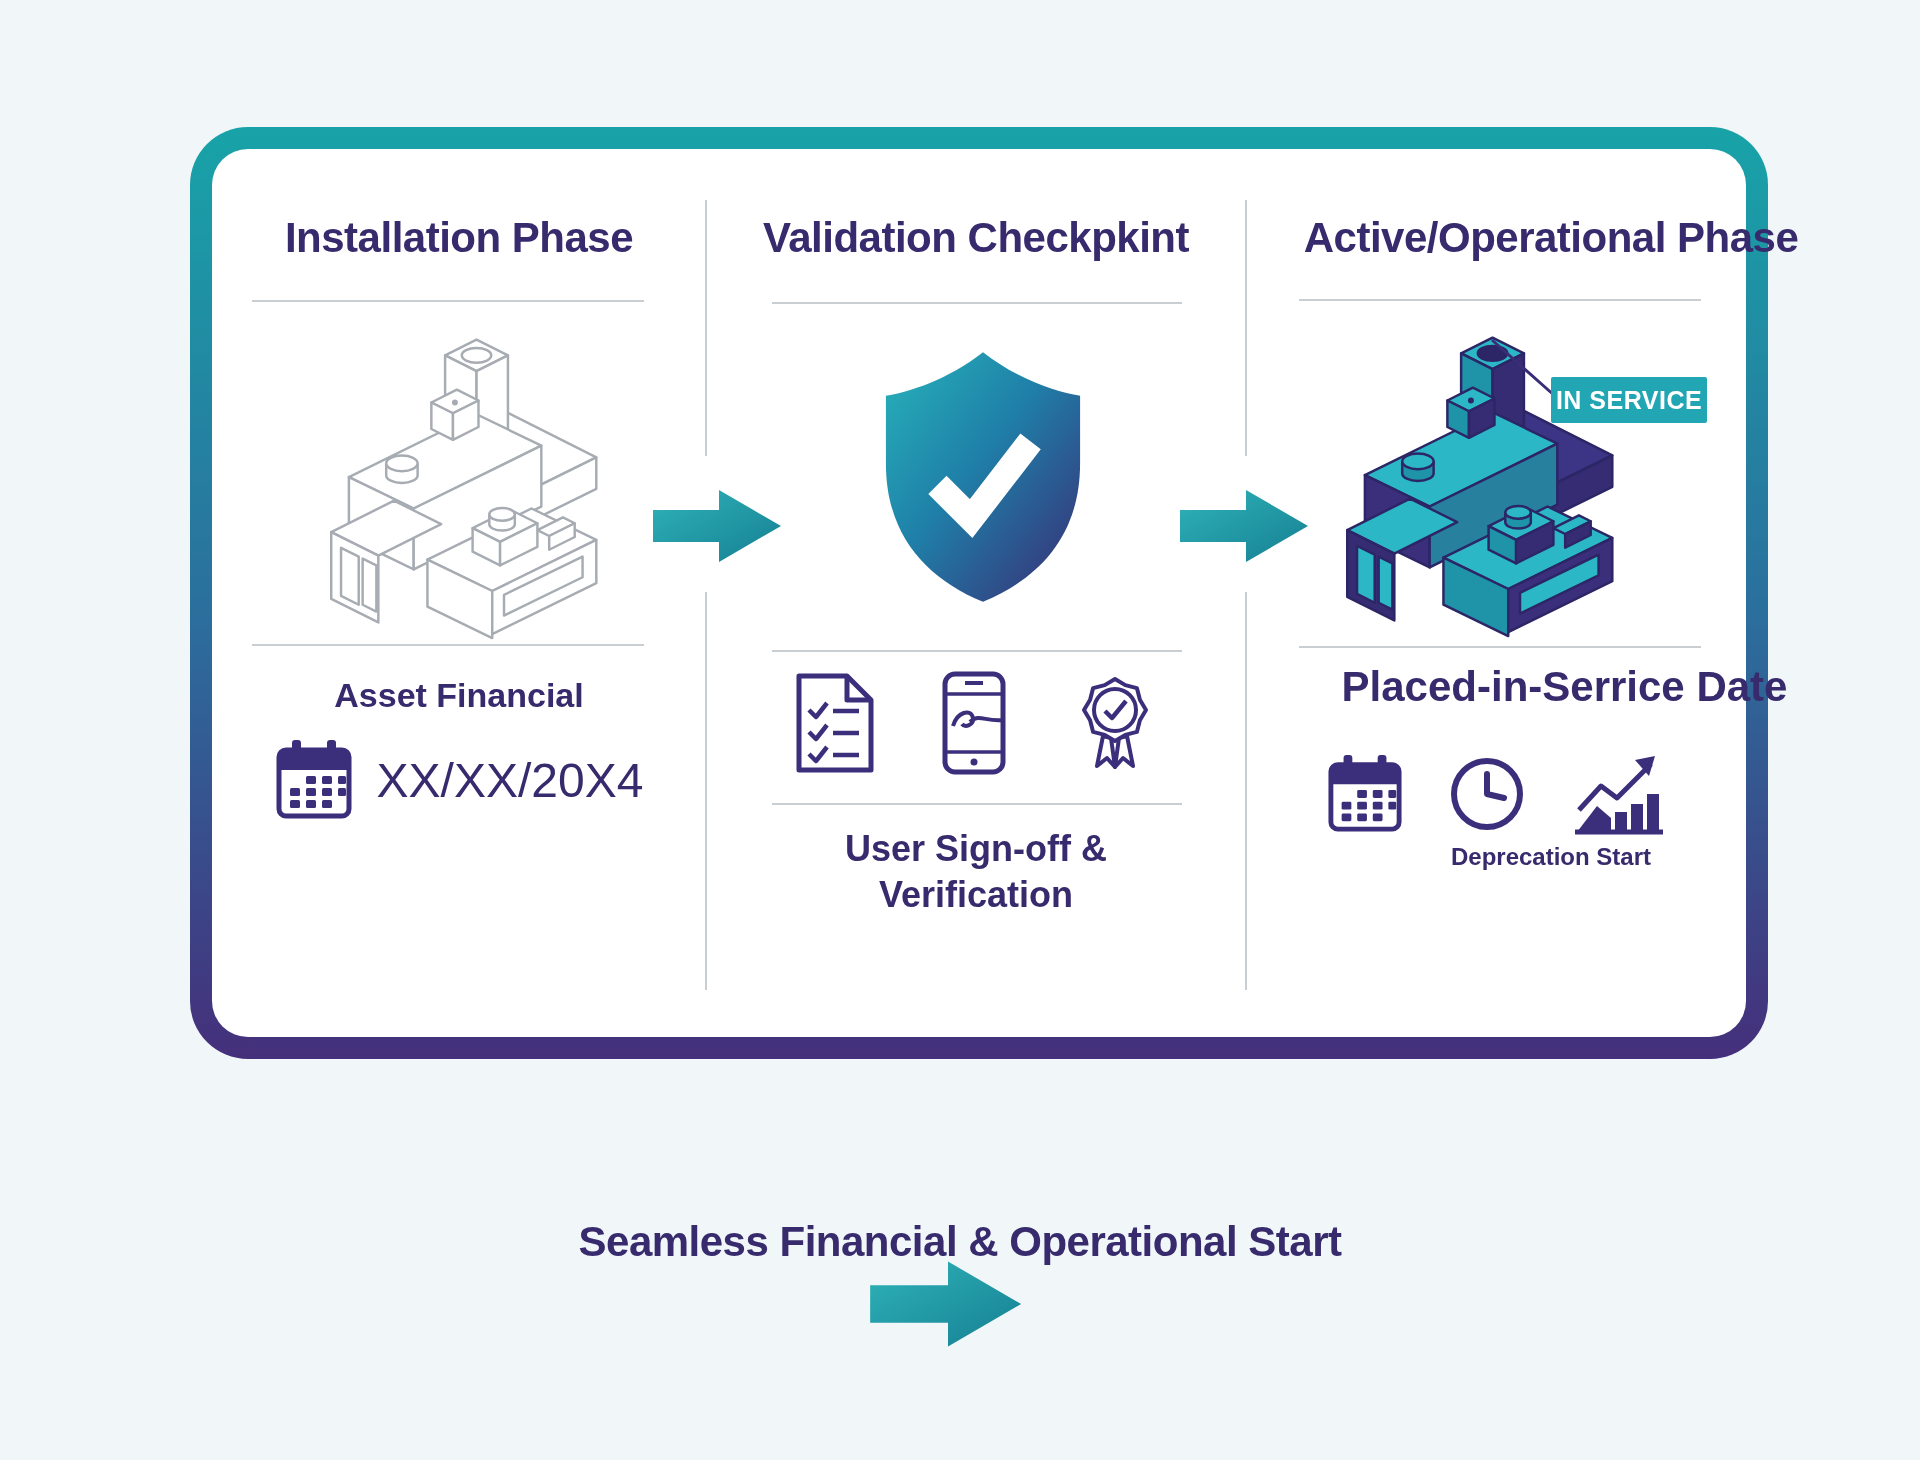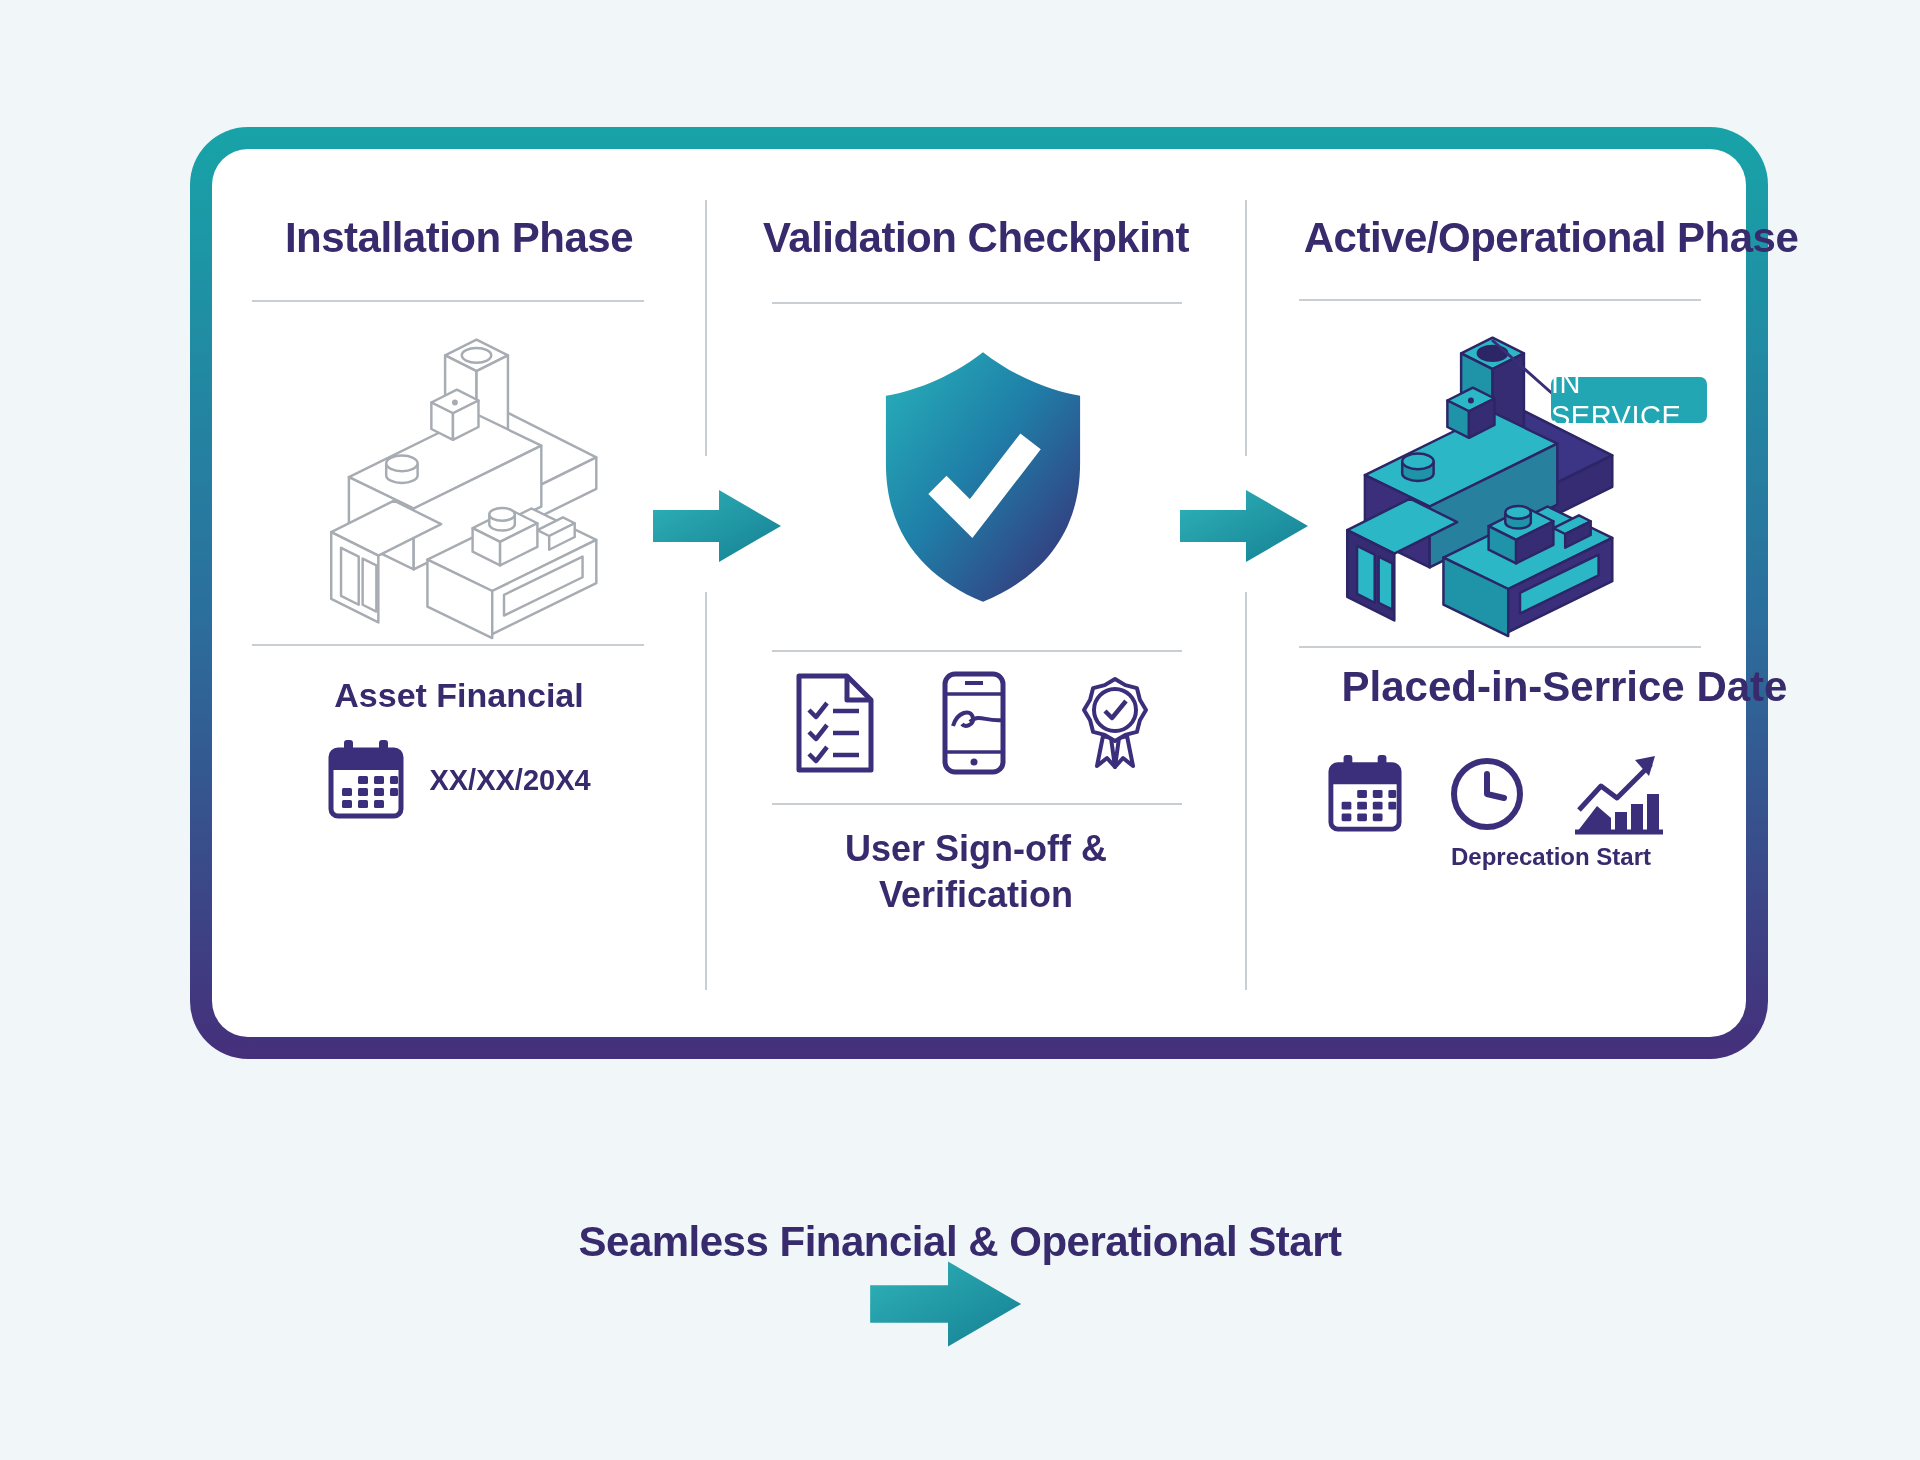--- a/index.html
+++ b/index.html
@@ -23,27 +23,27 @@
   .hdiv{height:2px;}
 
   .phase-title{position:absolute;top:212px;height:52px;font-size:42px;font-weight:bold;color:var(--ink);
     text-align:center;letter-spacing:-0.5px;line-height:52px;}
   .col1{left:212px;width:494px;} .col2{left:707px;width:538px;} .col3{left:1301px;width:500px;}
 
   .caption{position:absolute;text-align:center;color:var(--ink);font-weight:bold;}
 
   .arrow-svg{position:absolute;}
 
-  .in-service{position:absolute;left:1551px;top:377px;width:156px;height:46px;border-radius:7px;
-    background:#22a6b3;color:#ffffff;font-size:29px;font-weight:normal;letter-spacing:0.5px;
+  .in-service{position:absolute;left:1551px;top:377px;width:156px;height:46px;border-radius:2px;
+    background:#22a6b3;color:#ffffff;font-size:25px;font-weight:bold;letter-spacing:0.5px;
     display:flex;align-items:center;justify-content:center;}
 
   .date-row{position:absolute;left:212px;top:732px;width:494px;height:96px;
     display:flex;align-items:center;justify-content:center;gap:24px;}
-  .date-text{font-size:29px;font-weight:bold;color:var(--ink);}
+  .date-text{font-size:48px;font-weight:normal;color:var(--ink);}
 
   .icons-row{position:absolute;display:flex;align-items:center;justify-content:center;}
   .row2{left:707px;top:664px;width:538px;height:118px;gap:64px;}
   .row3{left:1247px;top:748px;width:500px;height:92px;gap:44px;}
 
   .footer-badge{position:absolute;left:558px;top:1089px;width:811px;height:107px;border-radius:26px;
     background:linear-gradient(178deg,#1ea7ac 0%,#2f6f9f 55%,#3f3082 100%);
     display:flex;align-items:center;padding-left:36px;gap:72px;}
   .footer-badge-label{color:#ffffff;font-size:46px;font-weight:bold;letter-spacing:-0.5px;white-space:nowrap;}
   .tagline{position:absolute;left:0;top:1218px;width:1920px;text-align:center;

